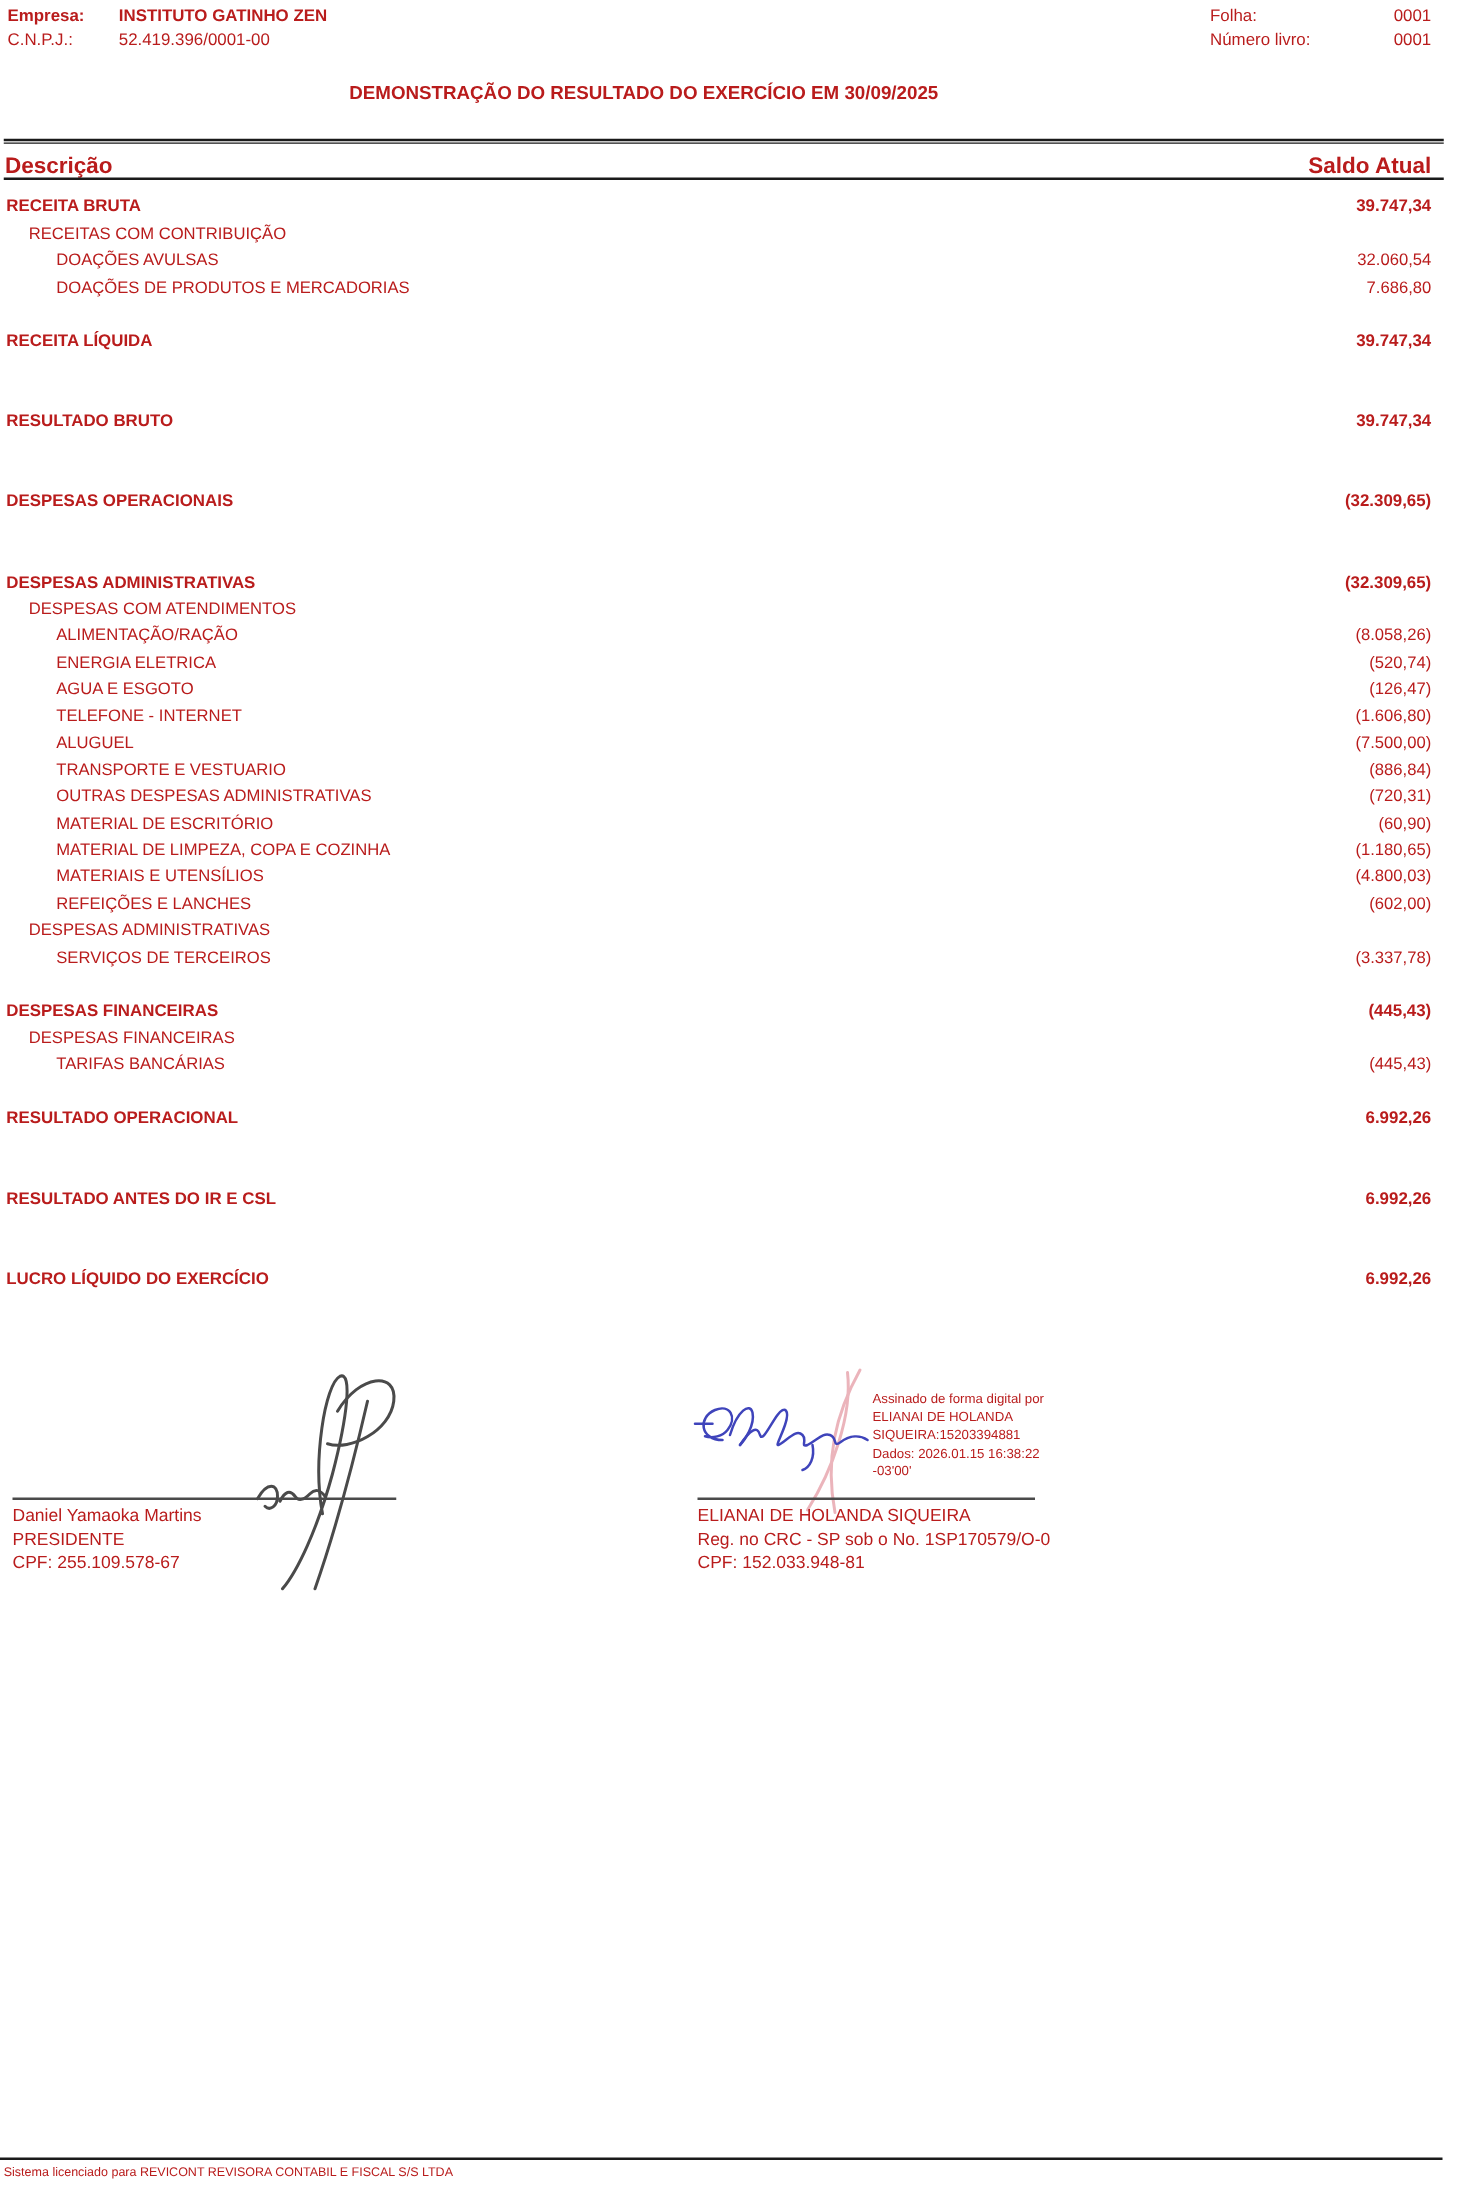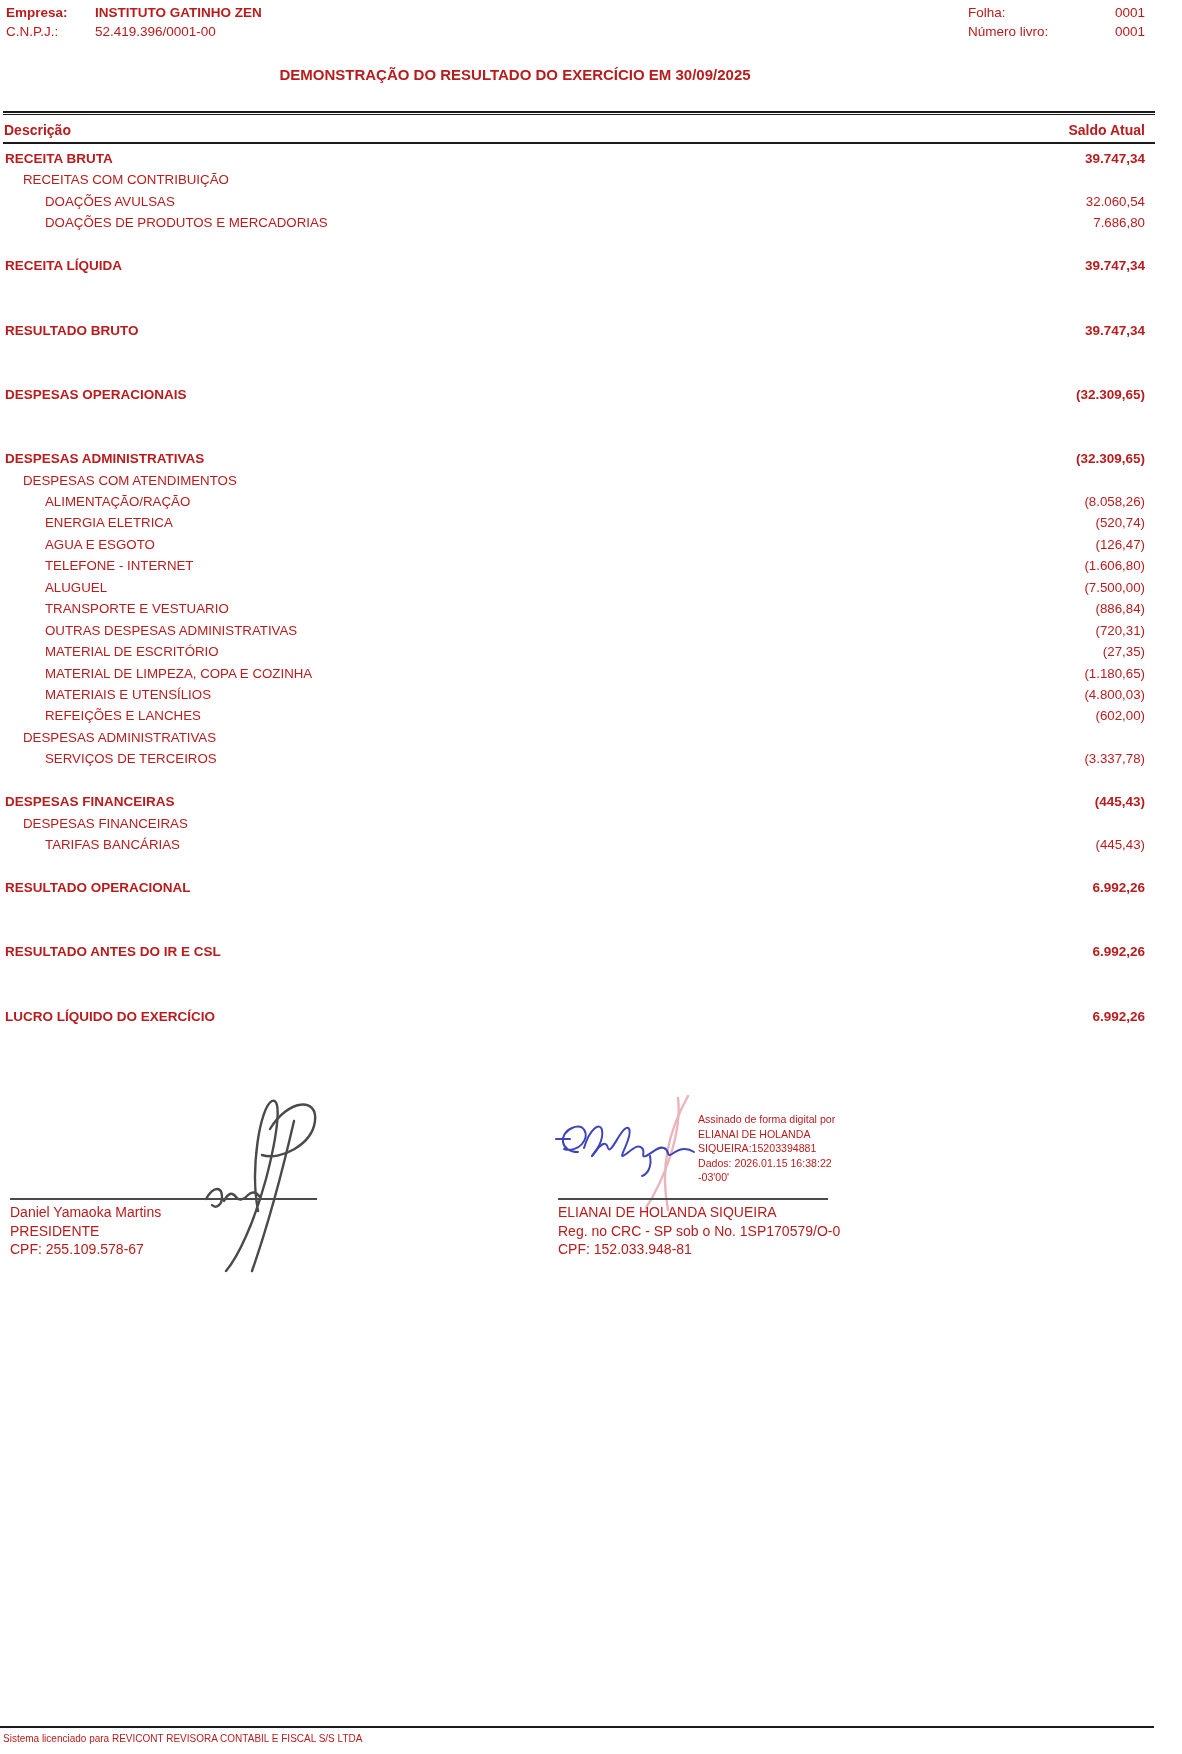--- a/index.html
+++ b/index.html
@@ -30,32 +30,32 @@
 
   
   .rule-double {
     left: 3px; top: 111px; width: 1152px; height: 4px;
     border-top: 2px solid #1a1a1a;
     border-bottom: 1px solid #1a1a1a;
   }
   .thead-row {
     left: 3px; top: 122px; width: 1142px;
     display: flex; justify-content: space-between;
-    font-size: 14px; font-weight: 700;
+    font-size: 18px; font-weight: 700;
   }
   .thead-row .th-left { padding-left: 1px; }
   .rule-single { left: 3px; top: 142px; width: 1152px; height: 0; border-top: 2px solid #1a1a1a; }
 
   
   .rows {
     left: 3px; top: 147px; width: 1142px;
     padding-top: 4px;
   }
   .trow {
-    display: flex; justify-content: space-between; align-items: flex-start;
+    display: flex; justify-content: space-between; align-items: flex-end;
     height: 21.45px;
     font-size: 13.3px;
     white-space: nowrap;
     gap: 24px;
   }
   .trow.bold { font-weight: 700; font-size: 13.5px; }
   .tvalue { text-align: right; }
 
   
   .sig-line { background: #4a4a4a; height: 1.5px; }
@@ -158,21 +158,21 @@
       <div class="trow">
         <span class="tlabel" style="padding-left: 42px;">TRANSPORTE E VESTUARIO</span>
         <span class="tvalue">(886,84)</span>
       </div>
       <div class="trow">
         <span class="tlabel" style="padding-left: 42px;">OUTRAS DESPESAS ADMINISTRATIVAS</span>
         <span class="tvalue">(720,31)</span>
       </div>
       <div class="trow">
         <span class="tlabel" style="padding-left: 42px;">MATERIAL DE ESCRITÓRIO</span>
-        <span class="tvalue">(27,35)</span>
+        <span class="tvalue">(60,90)</span>
       </div>
       <div class="trow">
         <span class="tlabel" style="padding-left: 42px;">MATERIAL DE LIMPEZA, COPA E COZINHA</span>
         <span class="tvalue">(1.180,65)</span>
       </div>
       <div class="trow">
         <span class="tlabel" style="padding-left: 42px;">MATERIAIS E UTENSÍLIOS</span>
         <span class="tvalue">(4.800,03)</span>
       </div>
       <div class="trow">

